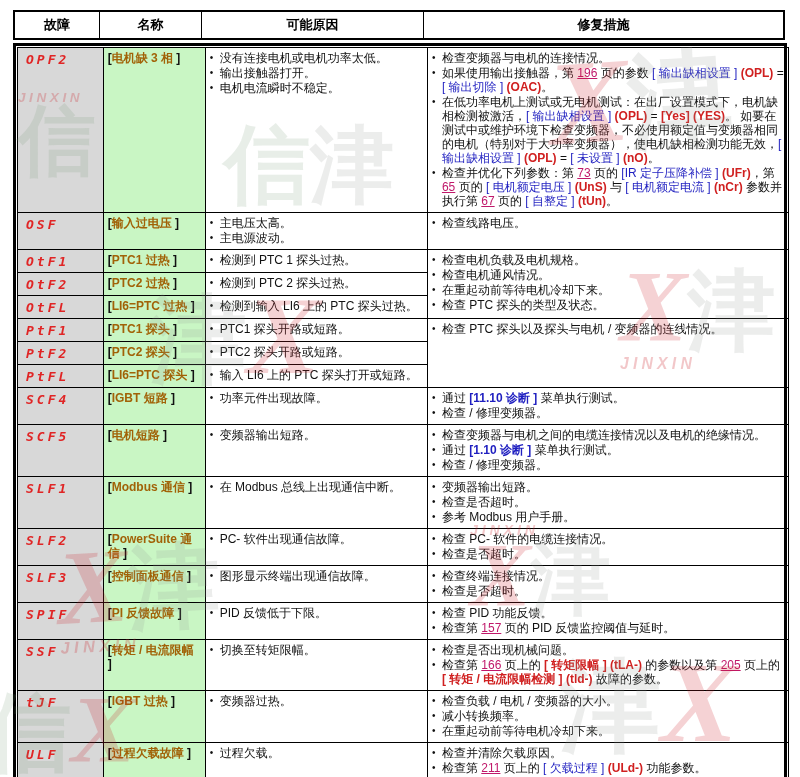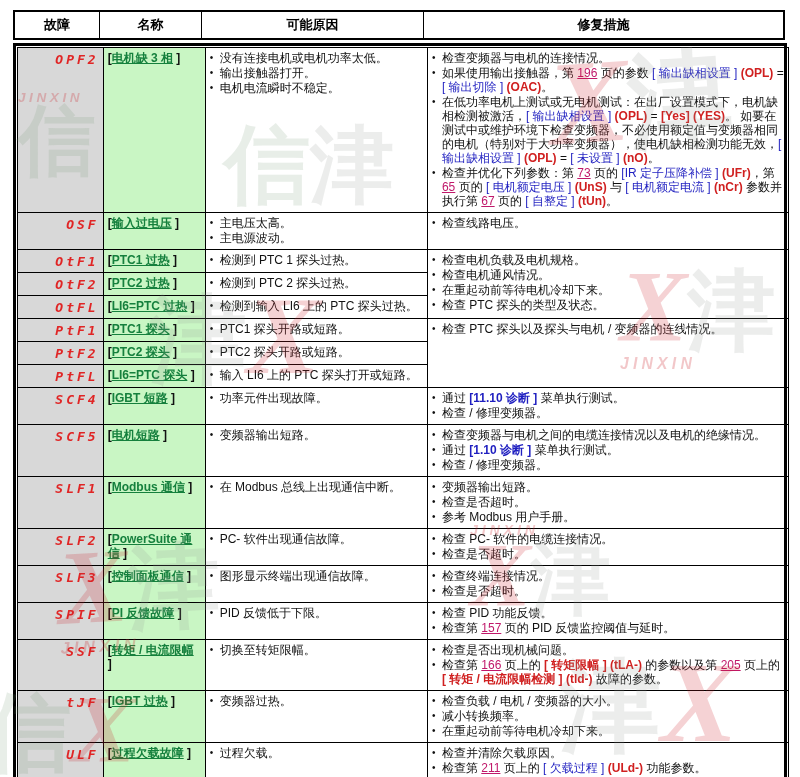--- a/index.html
+++ b/index.html
@@ -15,28 +15,28 @@
     border:1.5px solid #000;background:#fff;font-size:13px;font-weight:bold;
     padding:4px 2px;text-align:center;color:#000;
   }
   
   .body-box{border:3px solid #000;margin-top:3px;padding:1px;}
   .data-table td{
     border:1.5px solid #000;vertical-align:top;padding:3px 4px;
     font-size:12px;line-height:14px;
   }
   .col-code{width:84px}.col-name{width:100px}.col-cause{width:218px}.col-meas{width:354px}
-  td.c-code{background:#d8d8d8;text-align:right;padding-left:8px;padding-top:5px;}
+  td.c-code{background:#d8d8d8;text-align:left;padding-left:8px;padding-top:5px;}
   td.c-name{background:#c9f6c4;}
   .code7{
     color:#e02525;font-weight:bold;font-style:italic;letter-spacing:3px;
     font-family:"DejaVu Sans Mono","Liberation Mono",monospace;font-size:13px;
   }
   .bk{color:#111;font-weight:bold;}
-  .nm{color:#15803d;font-weight:bold;text-decoration:underline;}
+  .nm{color:#a16207;font-weight:bold;}
   .bullet{display:flex;margin:0 0 1px 0;}
   .bullet .dot{flex:0 0 10px;font-size:10px;line-height:14px;color:#111;}
   .bullet .txt{flex:1;}
   .s-p{color:#111;}
   .s-b{color:#1f1fc0;font-weight:normal;}
   .s-m{color:#1f1fc0;font-weight:bold;margin-top:45px;}
   .s-r{color:#d02020;font-weight:bold;}
   .s-g{color:#c0186a;font-weight:normal;text-decoration:underline;cursor:pointer;}
   
   .wm-layer{position:absolute;left:0;top:0;width:800px;height:777px;pointer-events:none;z-index:5;}

